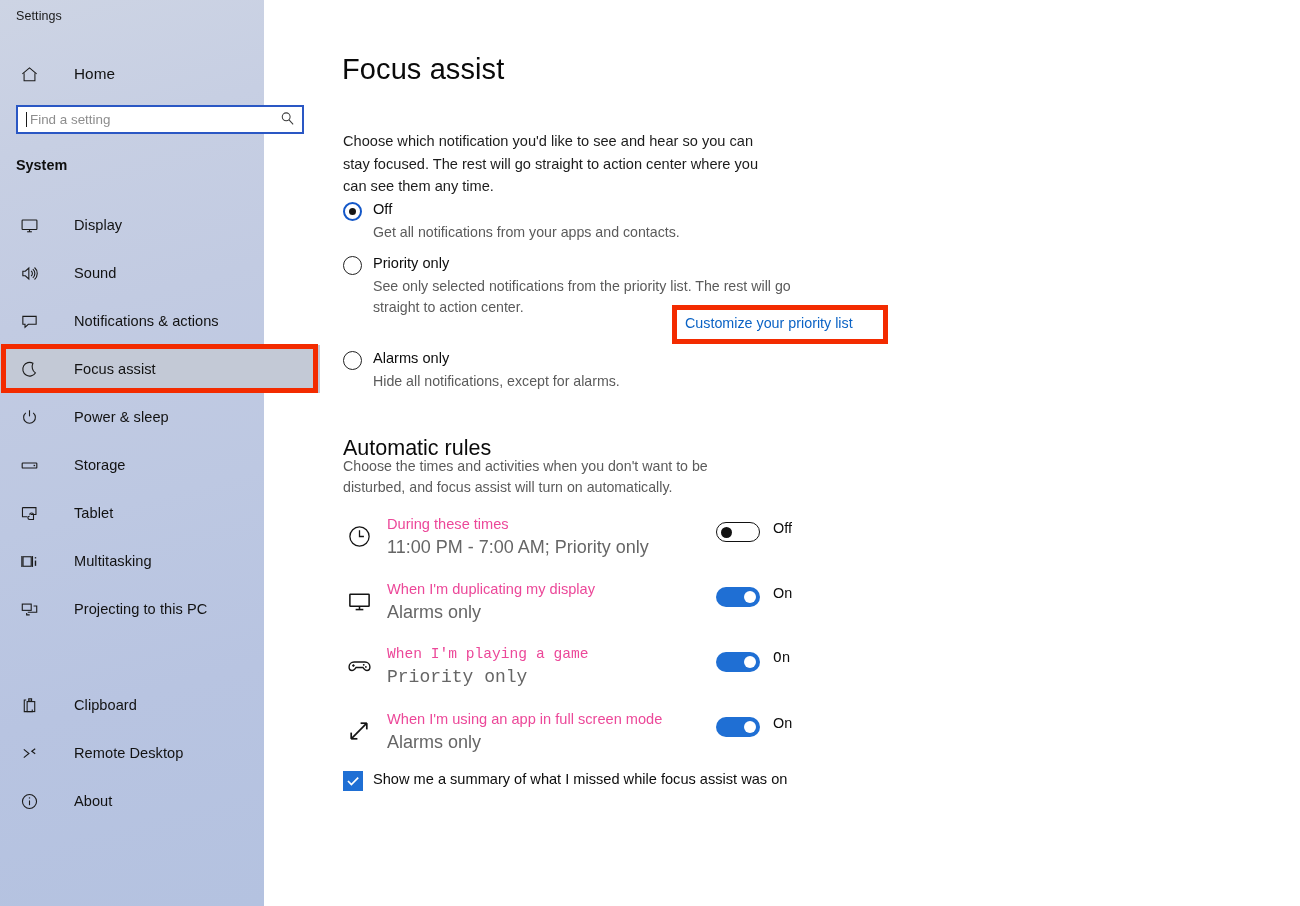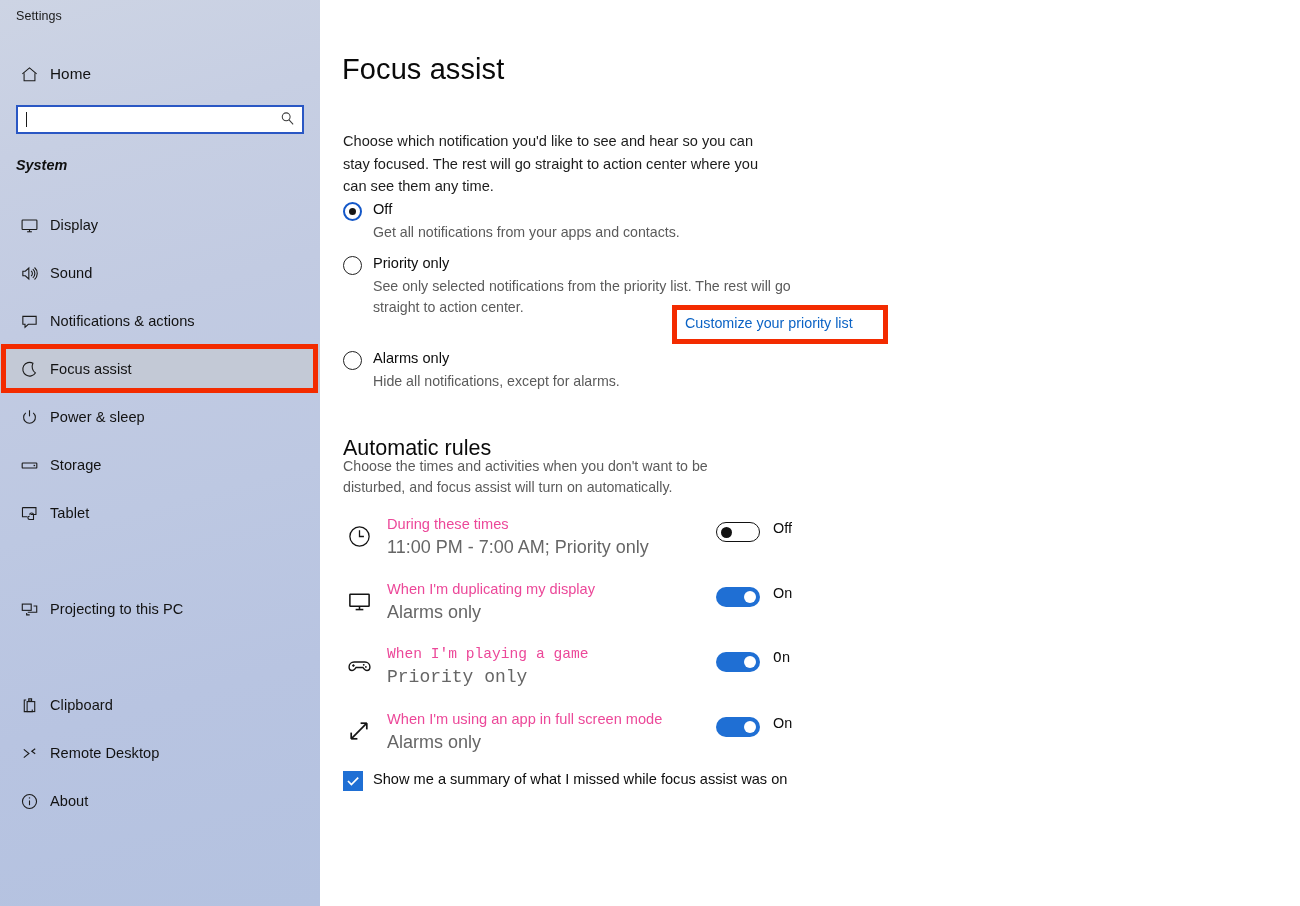--- a/index.html
+++ b/index.html
@@ -7,36 +7,36 @@
     width: 1300px; height: 906px;
     background: #ffffff;
     font-family: "Liberation Sans", sans-serif;
     overflow: hidden;
   }
   #app { position: relative; width: 1300px; height: 906px; }
 
   
   #sidebar {
     position: absolute; left: 0; top: 0;
-    width: 320px; height: 906px;
+    width: 264px; height: 906px;
     background: linear-gradient(165deg,
       #cdd4e4 0%,
       #c7cfe3 16%,
       #c2cbe2 34%,
       #bdc8e2 55%,
       #b8c4e1 75%,
       #b4c2e0 100%);
   }
   #settings-title {
     position: absolute; left: 16px; top: 9px;
     font-size: 12.5px; color: #1a1a1a; letter-spacing: .1px;
   }
   .nav-row {
     position: absolute; left: 0; width: 320px; height: 48px;
-    display: flex; align-items: center;
+    display: flex; align-items: center; gap: 24px;
   }
   .nav-row .ic {
     width: 42px; min-width: 42px; display: flex;
     align-items: center; justify-content: center;
     margin-left: 8px; color: #1b1b1b;
   }
   .nav-row .lb {
     font-size: 14.6px; color: #121212; letter-spacing: .05px;
   }
   #home-row { top: 50px; }
@@ -58,21 +58,21 @@
     font-size: 13.4px; color: #1a1a1a;
   }
   #search-input::placeholder { color: #8d8d8d; opacity: 1; }
   #search-icon {
     position: absolute; right: 7px; top: 4px;
     color: #3a3a3a;
   }
 
   #system-label {
     position: absolute; left: 16px; top: 157px;
-    font-size: 14.4px; font-weight: 700; color: #0f0f0f; font-style: italic;
+    font-size: 14.4px; font-weight: 700; color: #0f0f0f;
   }
 
   .nav-selected {
     background: #c3c9d6;
   }
 
   
   .redbox {
     position: absolute; border: 5px solid #f32b00;
     pointer-events: none;
@@ -204,20 +204,21 @@
         <svg width="19" height="19" viewBox="0 0 20 20" fill="none" stroke="currentColor" stroke-width="1.1">
           <path d="M2.5 9.3 L10 3 L17.5 9.3"></path>
           <path d="M4.3 8.6 V16.6 H15.7 V8.6"></path>
         </svg>
       </span>
       <span class="lb">Home</span>
     </div>
 
     <div id="search-wrap">
       <span id="search-caret"></span>
+      <input id="search-input" type="text" value="" placeholder="Find a setting" style="">
       <span id="search-icon">
         <svg width="15" height="15" viewBox="0 0 16 16" fill="none" stroke="currentColor" stroke-width="1.1">
           <circle cx="6.6" cy="6.2" r="4.2"></circle>
           <path d="M9.7 9.4 L14 14.2"></path>
         </svg>
       </span>
     </div>
 
     <div id="system-label">System</div>
 
@@ -286,20 +287,32 @@
       <span class="ic">
         <svg width="19" height="19" viewBox="0 0 20 20" fill="none" stroke="currentColor" stroke-width="1.15">
           <path d="M2.6 3.8 h14.2 v7.2 h-5.6"></path>
           <path d="M2.6 3.8 v9.6 h5.2"></path>
           <path d="M10.2 11.4 c0-1.1 1-1.9 2-1.9 s2 .8 2 1.9 v4.9 h-4 c-1 0-1.9-.8-1.9-1.8 0-.9 .7-1.6 1.6-1.6 h.3"></path>
         </svg>
       </span>
       <span class="lb">Tablet</span>
     </div>
 
+    <div class="nav-row" style="top:537px">
+      <span class="ic">
+        <svg width="19" height="19" viewBox="0 0 20 20" fill="none" stroke="currentColor" stroke-width="1.15">
+          <rect x="3.2" y="5" width="8.6" height="10"></rect>
+          <path d="M2 4.3 v11.4" stroke-width="1.3"></path>
+          <path d="M13.1 4.3 v11.4" stroke-width="1.3"></path>
+          <path d="M16.3 5.4 v1.4" stroke-width="1.5"></path>
+          <path d="M16.3 9 v5.6" stroke-width="1.5"></path>
+        </svg>
+      </span>
+      <span class="lb">Multitasking</span>
+    </div>
 
     <div class="nav-row" style="top:585px">
       <span class="ic">
         <svg width="19" height="19" viewBox="0 0 20 20" fill="none" stroke="currentColor" stroke-width="1.15">
           <rect x="2.4" y="4.3" width="9.4" height="6.6"></rect>
           <path d="M8.2 12.9 h9.4 V6.3 h-3.3"></path>
           <path d="M7 13.8 v1.9 h3.2"></path>
         </svg>
       </span>
       <span class="lb">Projecting to this PC</span>

